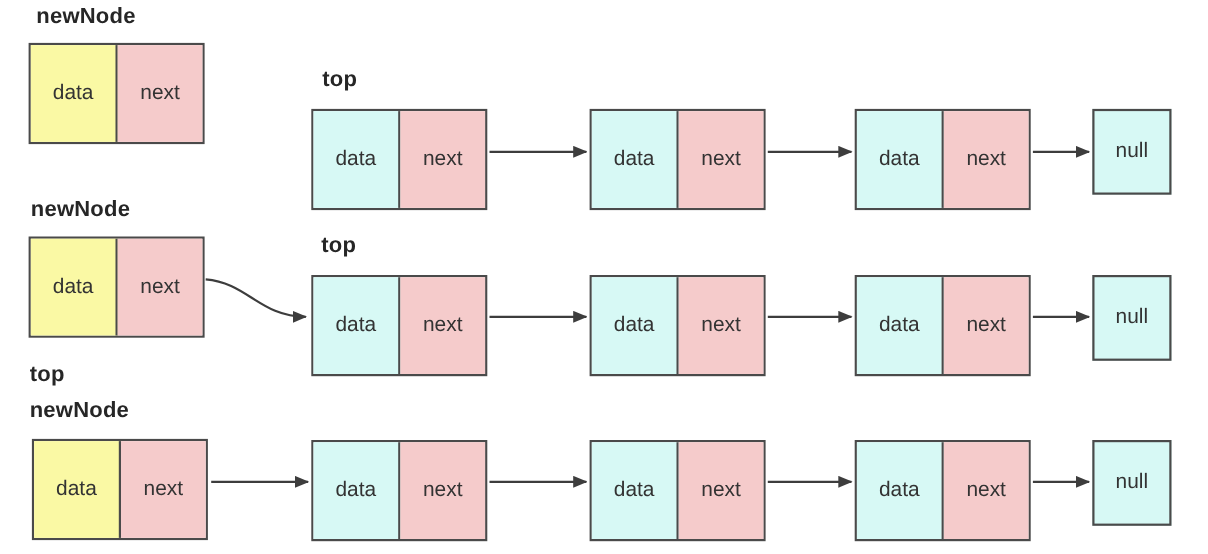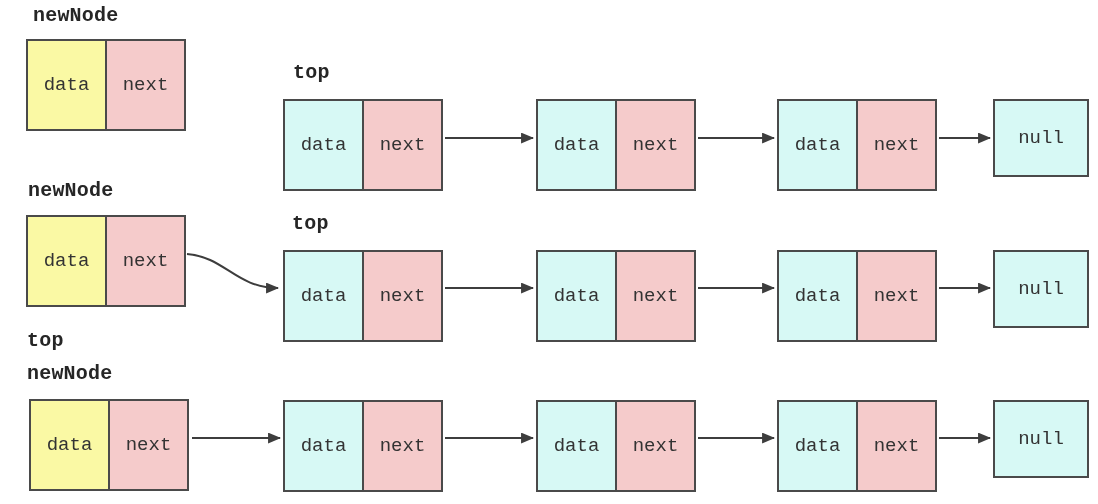--- a/index.html
+++ b/index.html
@@ -12,21 +12,21 @@
     --arrow: #3D3D3D;
     --background: #FFFFFF;
   }
   * { margin: 0; padding: 0; box-sizing: border-box; }
   html, body { background: var(--background); }
   .canvas {
     position: relative;
     width: 1098px;
     height: 504px;
     background: var(--background);
-    font-family: Liberation Mono, monospace;
+    font-family: Liberation Sans, sans-serif;
     overflow: hidden;
   }
   .arrows-layer {
     position: absolute;
     left: 0; top: 0;
     width: 1098px; height: 504px;
     pointer-events: none;
   }
   .lbl {
     position: absolute;
@@ -51,21 +51,21 @@
     justify-content: center;
     font-size: 19px;
     color: var(--text);
   }
   .cell.c-divider { border-right: 2px solid var(--border); }
   .bg-yellow { background: var(--yellow); }
   .bg-cyan   { background: var(--cyan); }
   .bg-pink   { background: var(--pink); }
   .nullbox {
     position: absolute;
-    width: 96px;
+    width: 72px;
     height: 78px;
     border: 2px solid var(--border);
     background: var(--cyan);
     display: flex;
     align-items: center;
     justify-content: center;
     font-size: 19px;
     color: var(--text);
   }
 </style>

